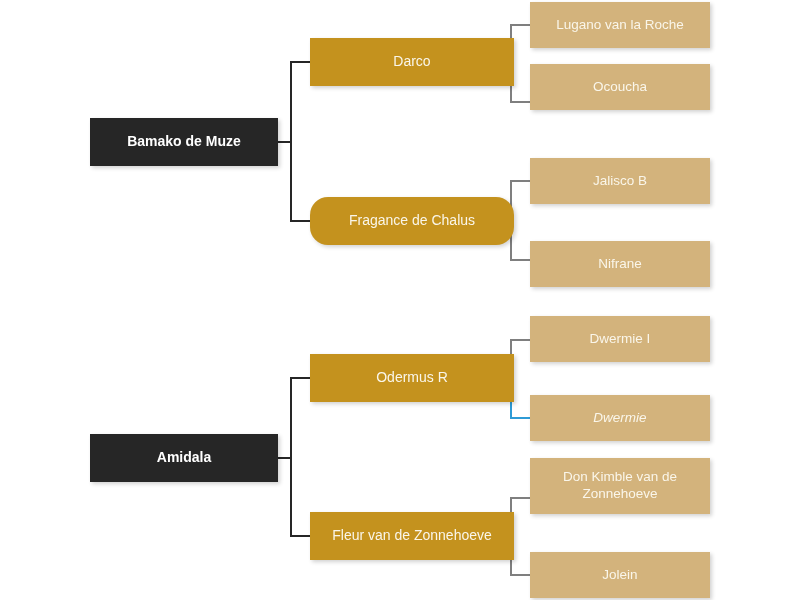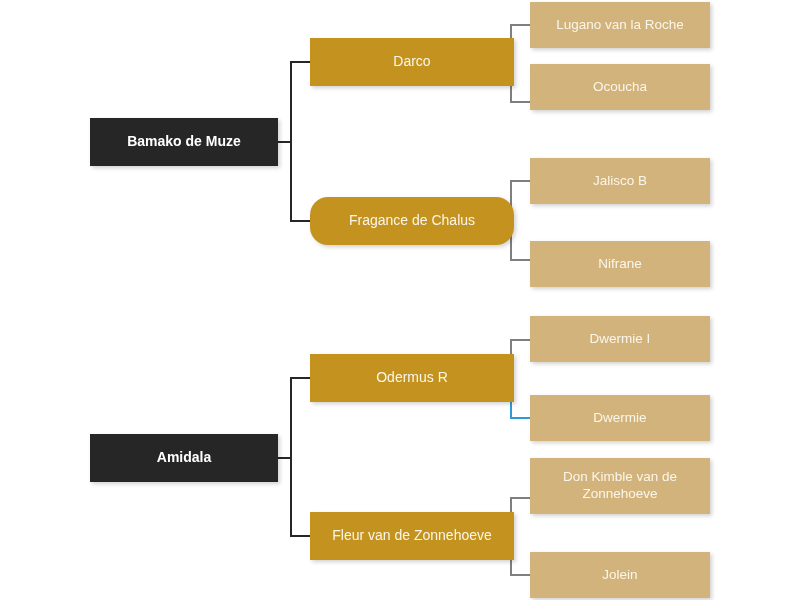--- a/index.html
+++ b/index.html
@@ -50,21 +50,21 @@
   #n-darco    { top: 38px; }
   #n-fragance { top: 197px; border-radius: 18px; }
   #n-odermus  { top: 354px; }
   #n-fleur    { top: 512px; }
   
   #n-lugano    { top: 2px; }
   #n-ocoucha   { top: 64px; }
   #n-jalisco   { top: 158px; }
   #n-nifrane   { top: 241px; }
   #n-calido    { top: 316px; }
-  #n-dwermie   { top: 395px; }
+  #n-dwermie   { top: 395px; font-style: italic; }
   #n-donkimble { top: 458px; height: 56px; }
   #n-jolein    { top: 552px; }
 </style>
 </head>
 <body>
 
 <div class="canvas">
 
   <svg class="wires" viewBox="0 0 800 600" aria-hidden="true">
 

